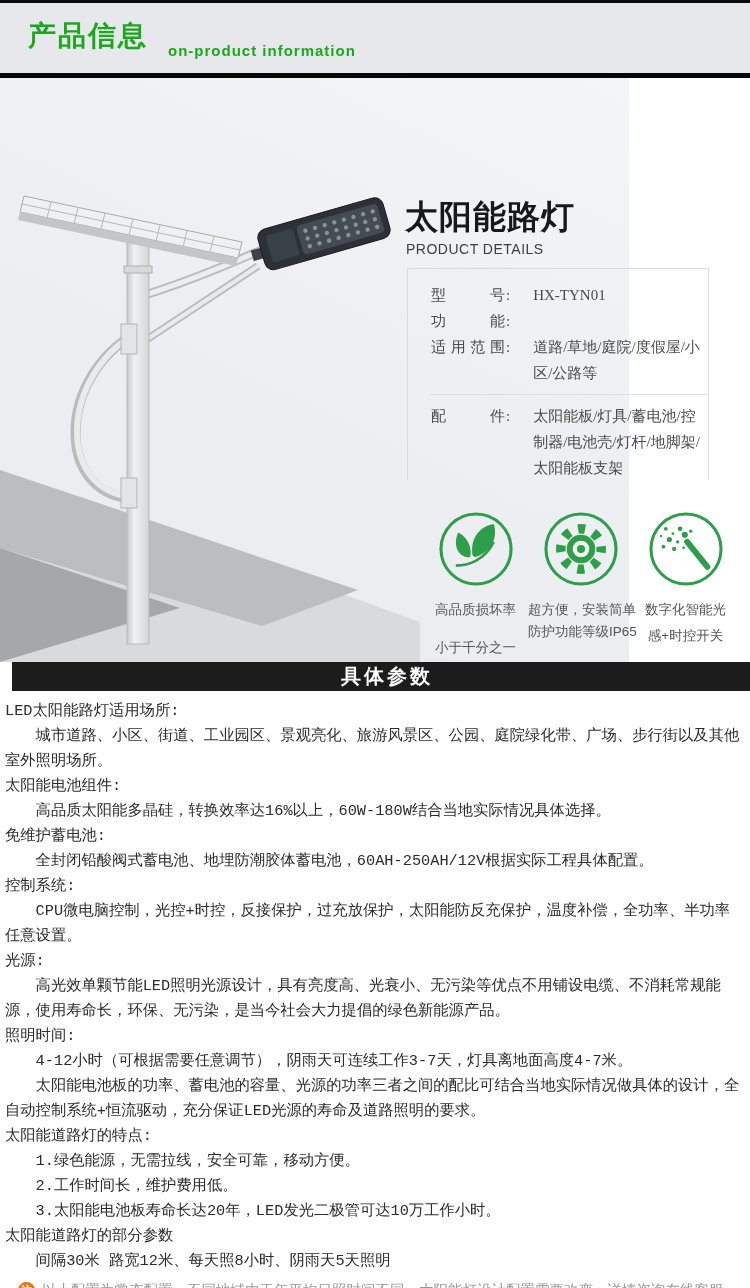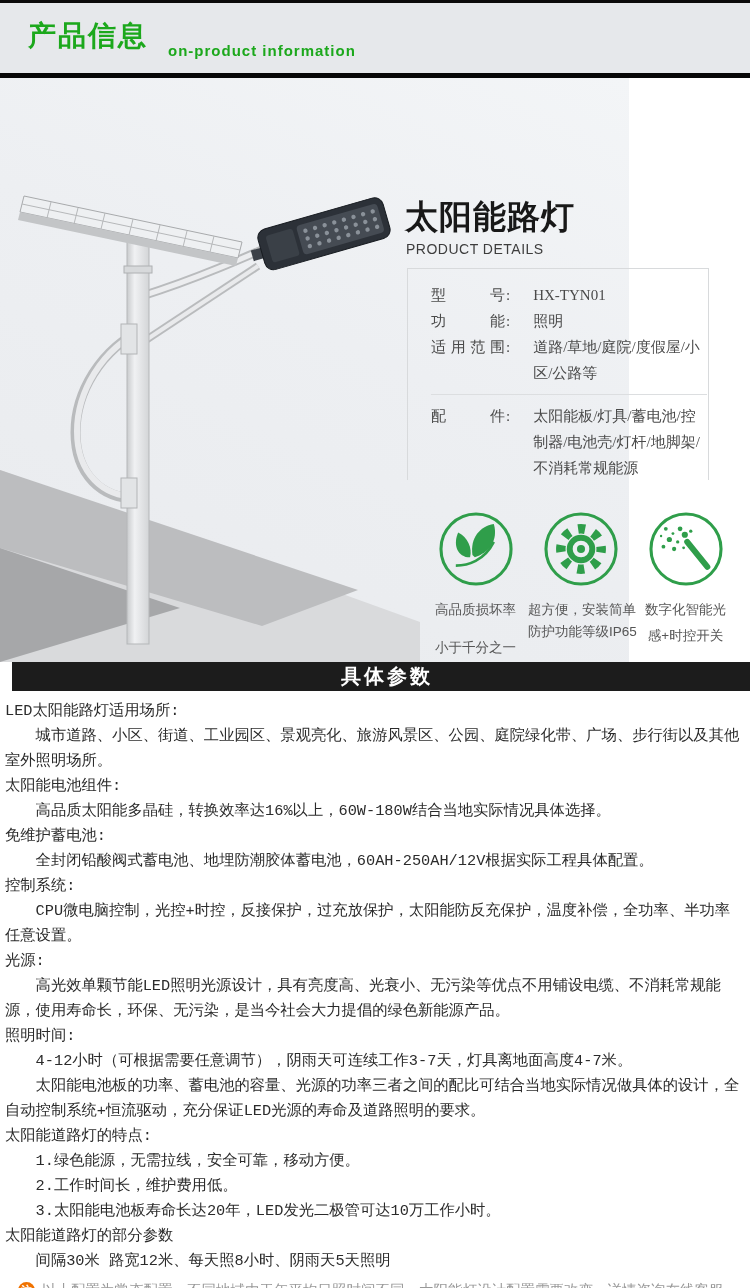--- a/index.html
+++ b/index.html
@@ -149,31 +149,30 @@
 
     <div class="spec-table">
       <div class="spec-row">
         <span class="spec-label">型号</span>
           <span class="spec-colon">:</span>
         <span class="spec-value">HX-TYN01</span>
       </div>
       <div class="spec-row">
         <span class="spec-label">功能</span>
           <span class="spec-colon">:</span>
-        <span class="spec-value">照明</span>
       </div>
       <div class="spec-row">
         <span class="spec-label">适用范围</span>
           <span class="spec-colon">:</span>
         <span class="spec-value">道路/草地/庭院/度假屋/小区/公路等</span>
       </div>
       <div class="spec-row last">
         <span class="spec-label">配件</span>
           <span class="spec-colon">:</span>
-        <span class="spec-value">太阳能板/灯具/蓄电池/控制器/电池壳/灯杆/地脚架/不消耗常规能源</span>
+        <span class="spec-value">太阳能板/灯具/蓄电池/控制器/电池壳/灯杆/地脚架/太阳能板支架</span>
       </div>
     </div>
 
     <div class="features">
 
       <div class="feature">
         <svg class="circle-icon" width="76" height="76" viewBox="0 0 64 64">
           <circle cx="32" cy="32" r="29.5" fill="none" stroke="#2f9e4a" stroke-width="2.6"></circle>
           <g fill="#2f9e4a">
             <path d="M25 39 C15 37 13 27 17 18 C25 22 29 31 27 39 Z"></path>

